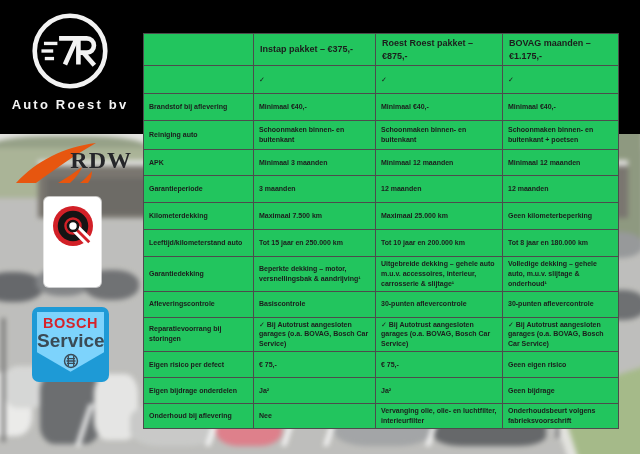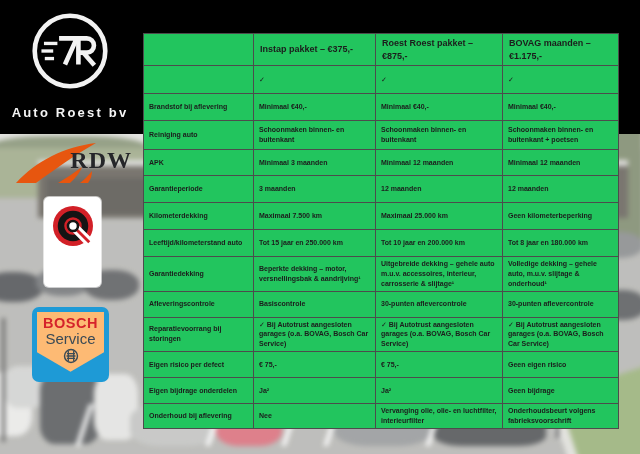--- a/index.html
+++ b/index.html
@@ -11,41 +11,41 @@
   .ph-blur{position:absolute;left:-12px;top:-12px;right:-12px;bottom:-12px;filter:blur(2.5px);}
   .ph{position:absolute;}
   .ph-tint{position:absolute;inset:0;background:rgba(255,255,255,0.28);}
 
   
   .top-band{position:absolute;left:0;top:0;width:640px;height:134px;background:#000;}
 
   
   .ar-logo{position:absolute;left:0;top:0;width:140px;height:134px;background:#000;text-align:center;}
   .ar-logo svg{display:block;margin:9px auto 0;}
-  .ar-name{color:#f4f4f4;font-weight:bold;font-size:13px;letter-spacing:2.2px;margin-top:12px;white-space:nowrap;}
+  .ar-name{color:#f4f4f4;font-weight:bold;font-size:13px;letter-spacing:2.2px;margin-top:4px;white-space:nowrap;}
 
   
   .rdw{position:absolute;left:12px;top:139px;width:120px;height:50px;}
   .rdw svg{position:absolute;left:0;top:2px;}
   .rdw-text{position:absolute;right:0;top:8px;font-family:"Liberation Serif","DejaVu Serif",serif;
             font-weight:bold;font-size:24px;color:#26262a;letter-spacing:1px;margin-left:8px;}
 
   
   .bovag{position:absolute;left:44px;top:197px;width:57px;height:90px;background:#fff;border-radius:5px;
          overflow:hidden;box-shadow:0 0 0 1px rgba(255,255,255,0.6);}
   .bovag-top{height:62px;display:flex;align-items:center;justify-content:center;}
   .bovag-band{height:28px;background:#eebc07;display:flex;align-items:center;justify-content:center;}
   .bovag-band span{font-weight:800;font-size:14.5px;color:#121212;letter-spacing:-0.5px;transform:scale(0.95,1.25);}
 
   
   .bosch{position:absolute;left:32px;top:307px;width:77px;height:75px;background:#1e9ad6;border-radius:7px;overflow:hidden;}
-  .bosch-shield{position:absolute;left:5px;top:5px;width:67px;height:65px;background:#fdba74;
+  .bosch-shield{position:absolute;left:5px;top:5px;width:67px;height:65px;background:#7dd3fc;
                 clip-path:polygon(0 0,100% 0,100% 62%,50% 92%,0 62%);text-align:center;}
   .bosch-line1{color:#d5232b;font-weight:800;font-size:14.5px;letter-spacing:0.5px;margin-top:3px;}
-  .bosch-line2{color:#3a4a55;font-weight:normal;font-size:15px;margin-top:-1px;}
+  .bosch-line2{color:#3a4a55;font-weight:bold;font-size:19px;margin-top:-1px;}
   .bosch-shield svg{display:block;margin:0 auto;}
 
   
   table.cmp{position:absolute;left:143px;top:33px;width:475px;border-collapse:collapse;table-layout:fixed;
             background:#22c55e;}
   .cmp th,.cmp td{border:1px solid #4c4c4c;padding:2px 5px;vertical-align:middle;text-align:left;
             color:#1c1c1c;font-weight:bold;font-size:7px;line-height:1.4;
             font-family:"Liberation Sans","DejaVu Sans",sans-serif;overflow:hidden;}
   .cmp th{font-size:9px;padding:3px 6px;}
   .cmp thead tr{height:29px;}

